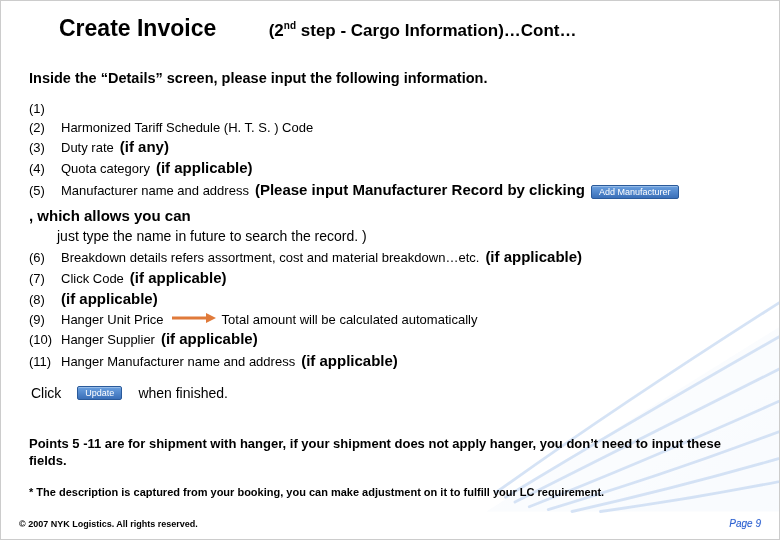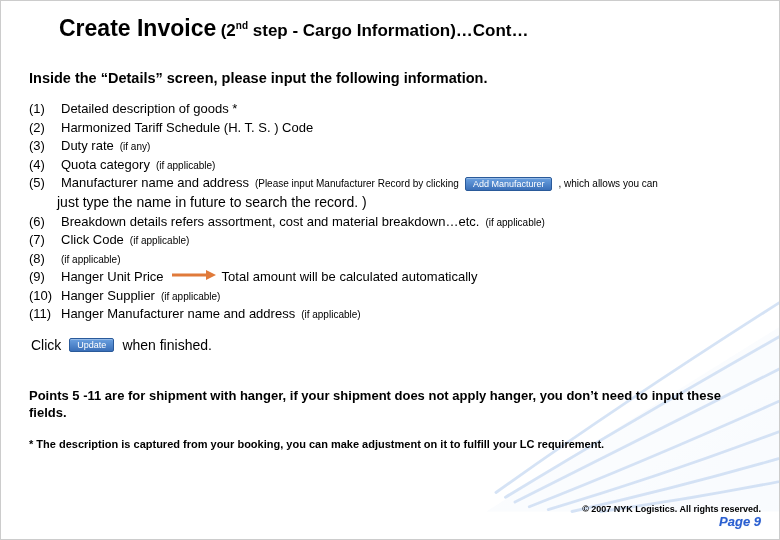--- a/index.html
+++ b/index.html
@@ -32,20 +32,21 @@
     margin-left: 30px;
     margin-bottom: 8px;
   }
   .title-main {
     font-size: 23px;
     font-weight: bold;
   }
   .title-sub {
     font-size: 17px;
     font-weight: bold;
+    margin-left: 48px;
   }
   .title-sub sup { font-size: 10px; }
   .intro {
     font-size: 14.5px;
     font-weight: bold;
     margin: 28px 0 14px 0;
     color: #000;
   }
   .list {
     font-size: 13px;
@@ -53,21 +54,21 @@
     color: #000;
   }
   .list .row {
     display: flex;
     align-items: baseline;
     gap: 6px;
     flex-wrap: wrap;
     margin-bottom: 1px;
   }
   .num { min-width: 26px; }
-  .paren { font-size: 10px; }
+  .paren { font-size: 15px; font-weight: bold; }
   .small-note {
     font-size: 14px;
     margin-left: 28px;
     margin-bottom: 1px;
   }
   .btn {
     display: inline-flex;
     align-items: center;
     justify-content: center;
     background: linear-gradient(#6aa0e0, #3a6fb8);
@@ -84,21 +85,21 @@
   .arrow {
     display: inline-block;
     vertical-align: middle;
   }
   .arrow svg { display: block; }
   .click-row {
     font-size: 14px;
     margin: 14px 0 0 2px;
     display: flex;
     align-items: center;
-    gap: 8px;
+    gap: 16px;
   }
   .points {
     font-size: 13px;
     font-weight: bold;
     margin: 34px 0 0 0;
     line-height: 1.35;
   }
   .footnote {
     font-size: 11px;
     font-weight: bold;
@@ -106,30 +107,29 @@
   }
   .footer {
     position: absolute;
     bottom: 10px;
     left: 18px;
     right: 18px;
     display: flex;
     justify-content: space-between;
     align-items: flex-end;
     z-index: 2;
-    flex-direction: column;
   }
   .copyright {
     font-size: 9px;
     font-weight: bold;
     color: #000;
   }
   .page-num {
-    font-size: 13px;
-    font-weight: bold;
+    font-size: 10px;
+    font-weight: normal;
     color: #2a5fd0;
     font-style: italic;
     font-family: "Comic Sans MS", cursive, sans-serif;
     text-shadow: 0 0 1px rgba(42,95,208,0.3);
   }
 </style>
 </head>
 <body>
 
 <svg class="wing-bg" viewBox="0 0 400 300">
@@ -159,21 +159,20 @@
       <span>(2</span><sup>nd</sup><span> step - Cargo Information)…Cont…</span>
     </span>
   </div>
 
   <div class="intro">Inside the “Details” screen, please input the following information.</div>
 
   <div class="list">
 
     <div class="row">
       <span class="num">(1)</span>
-      <span>Detailed description of goods *</span>
     </div>
 
     <div class="row">
       <span class="num">(2)</span>
       <span>Harmonized Tariff Schedule (H. T. S. ) Code</span>
     </div>
 
     <div class="row">
       <span class="num">(3)</span>
       <span>Duty rate</span>

